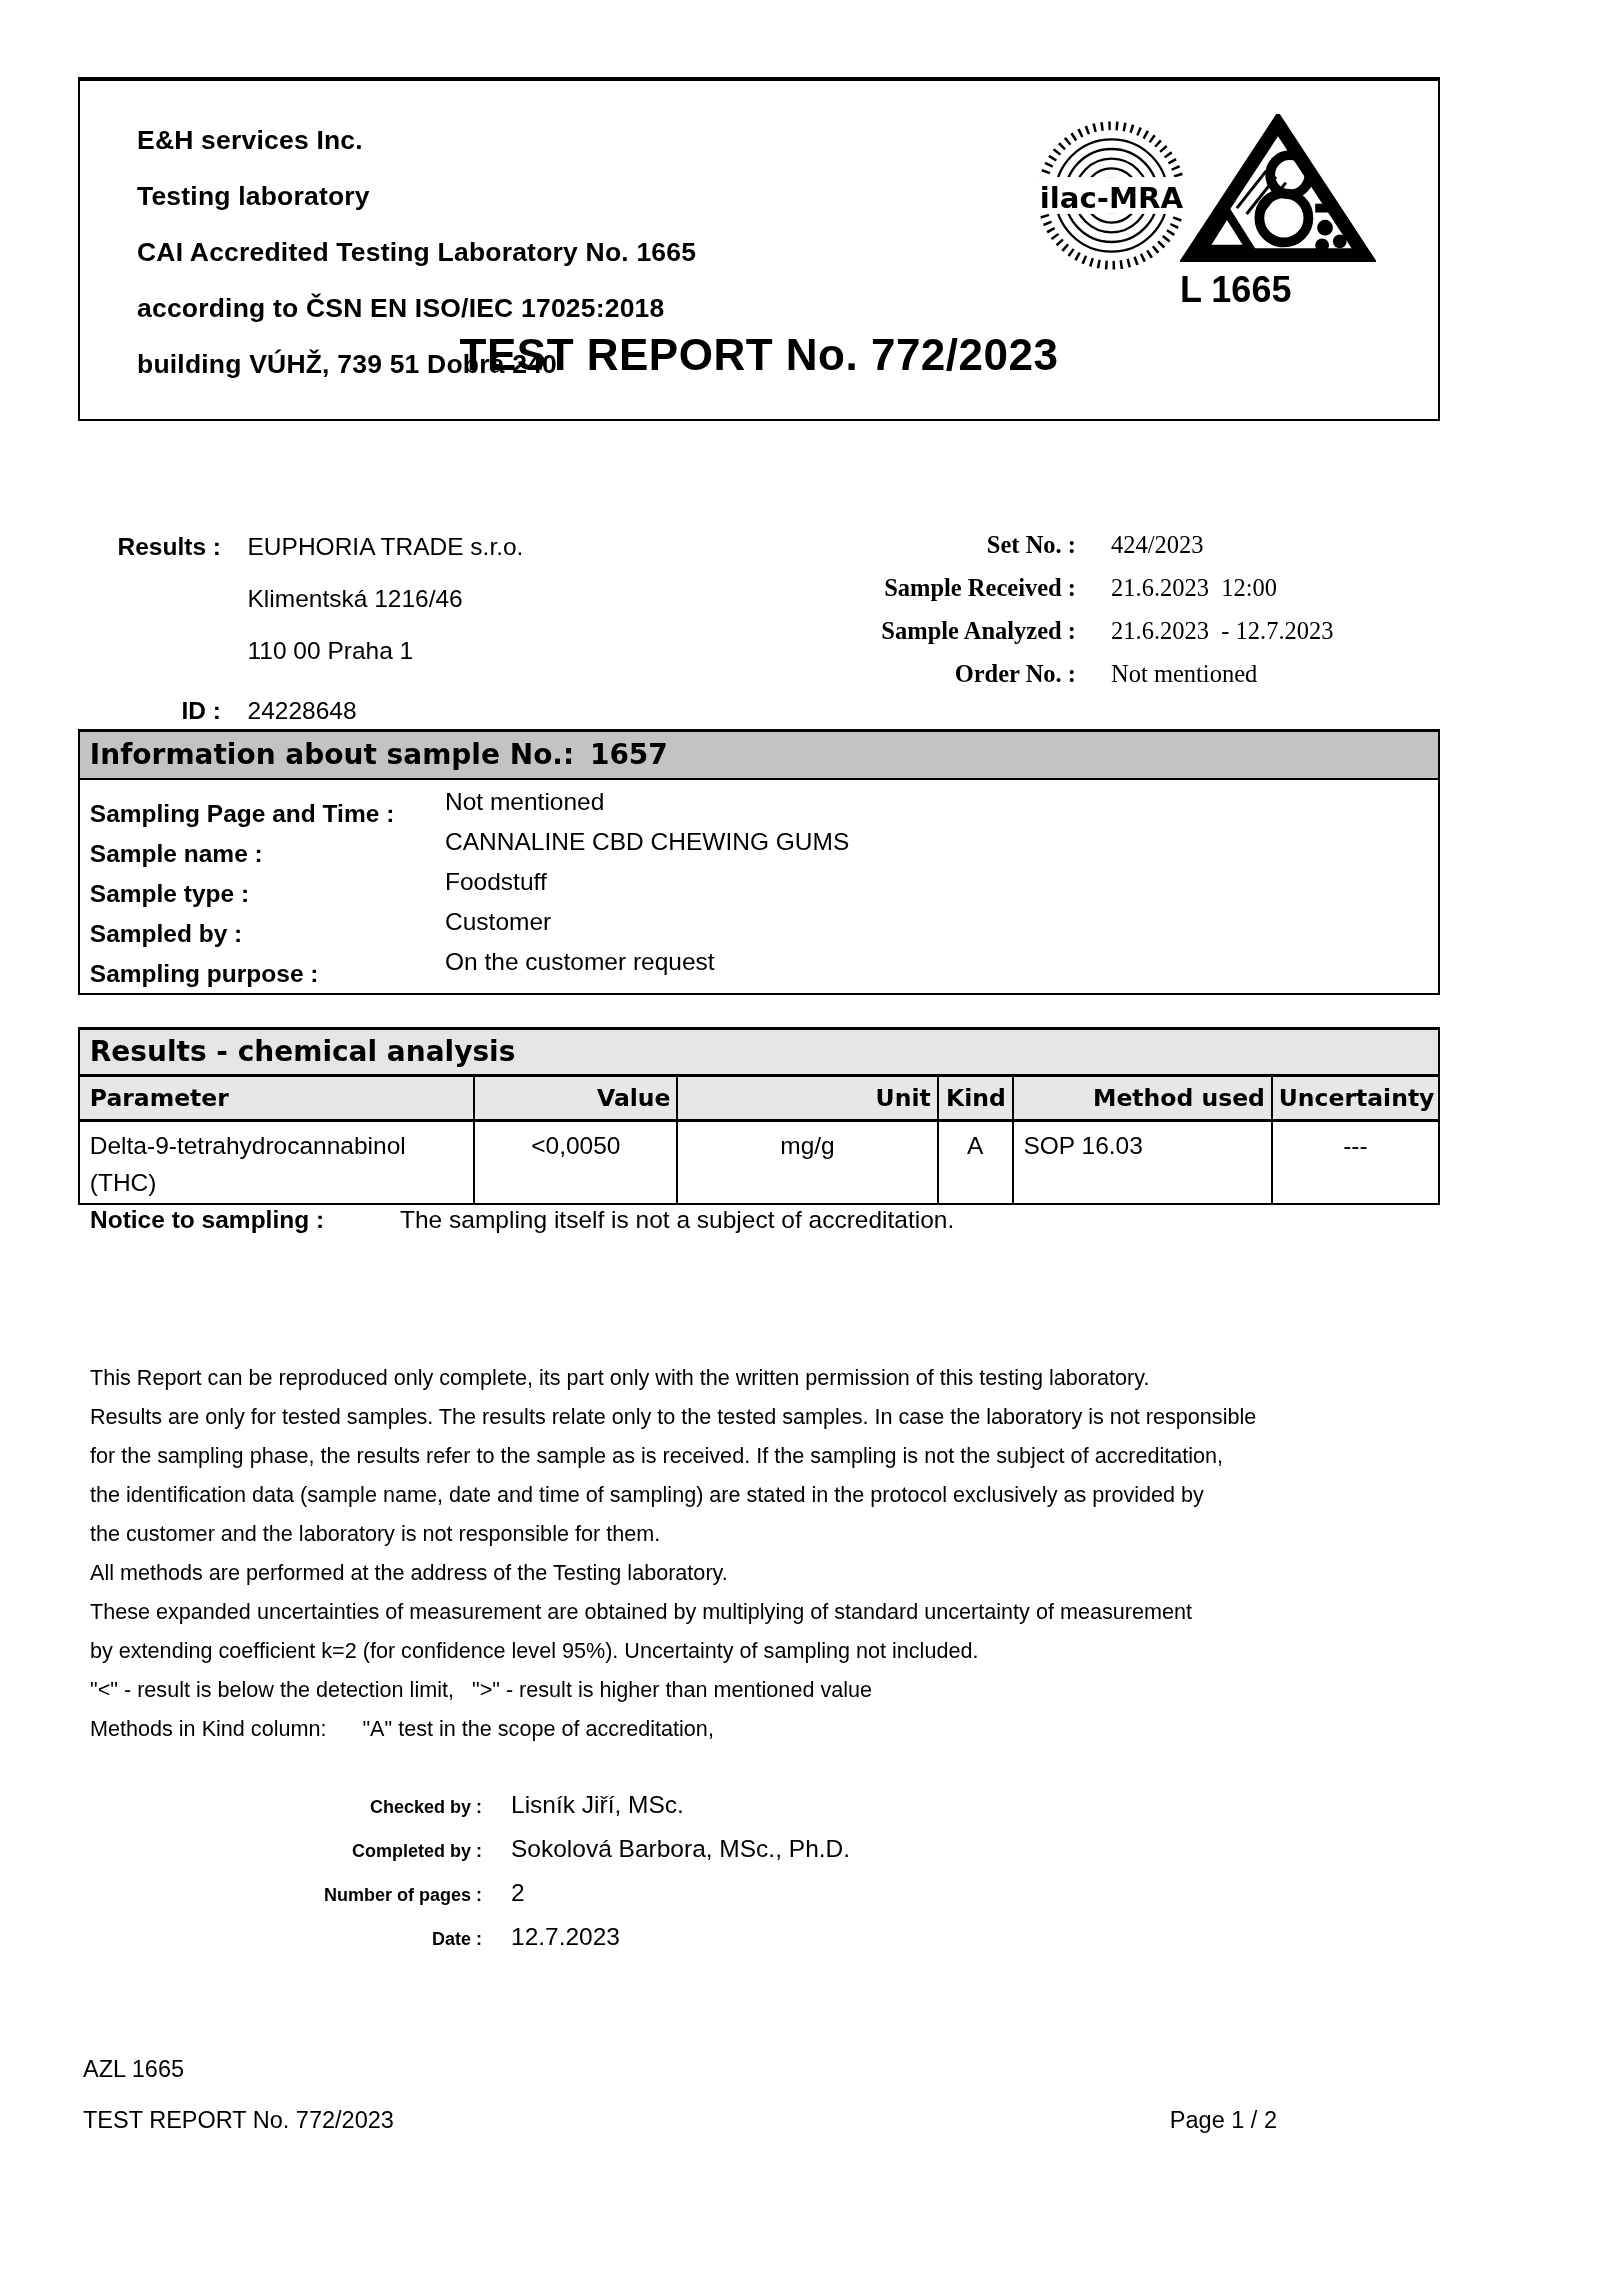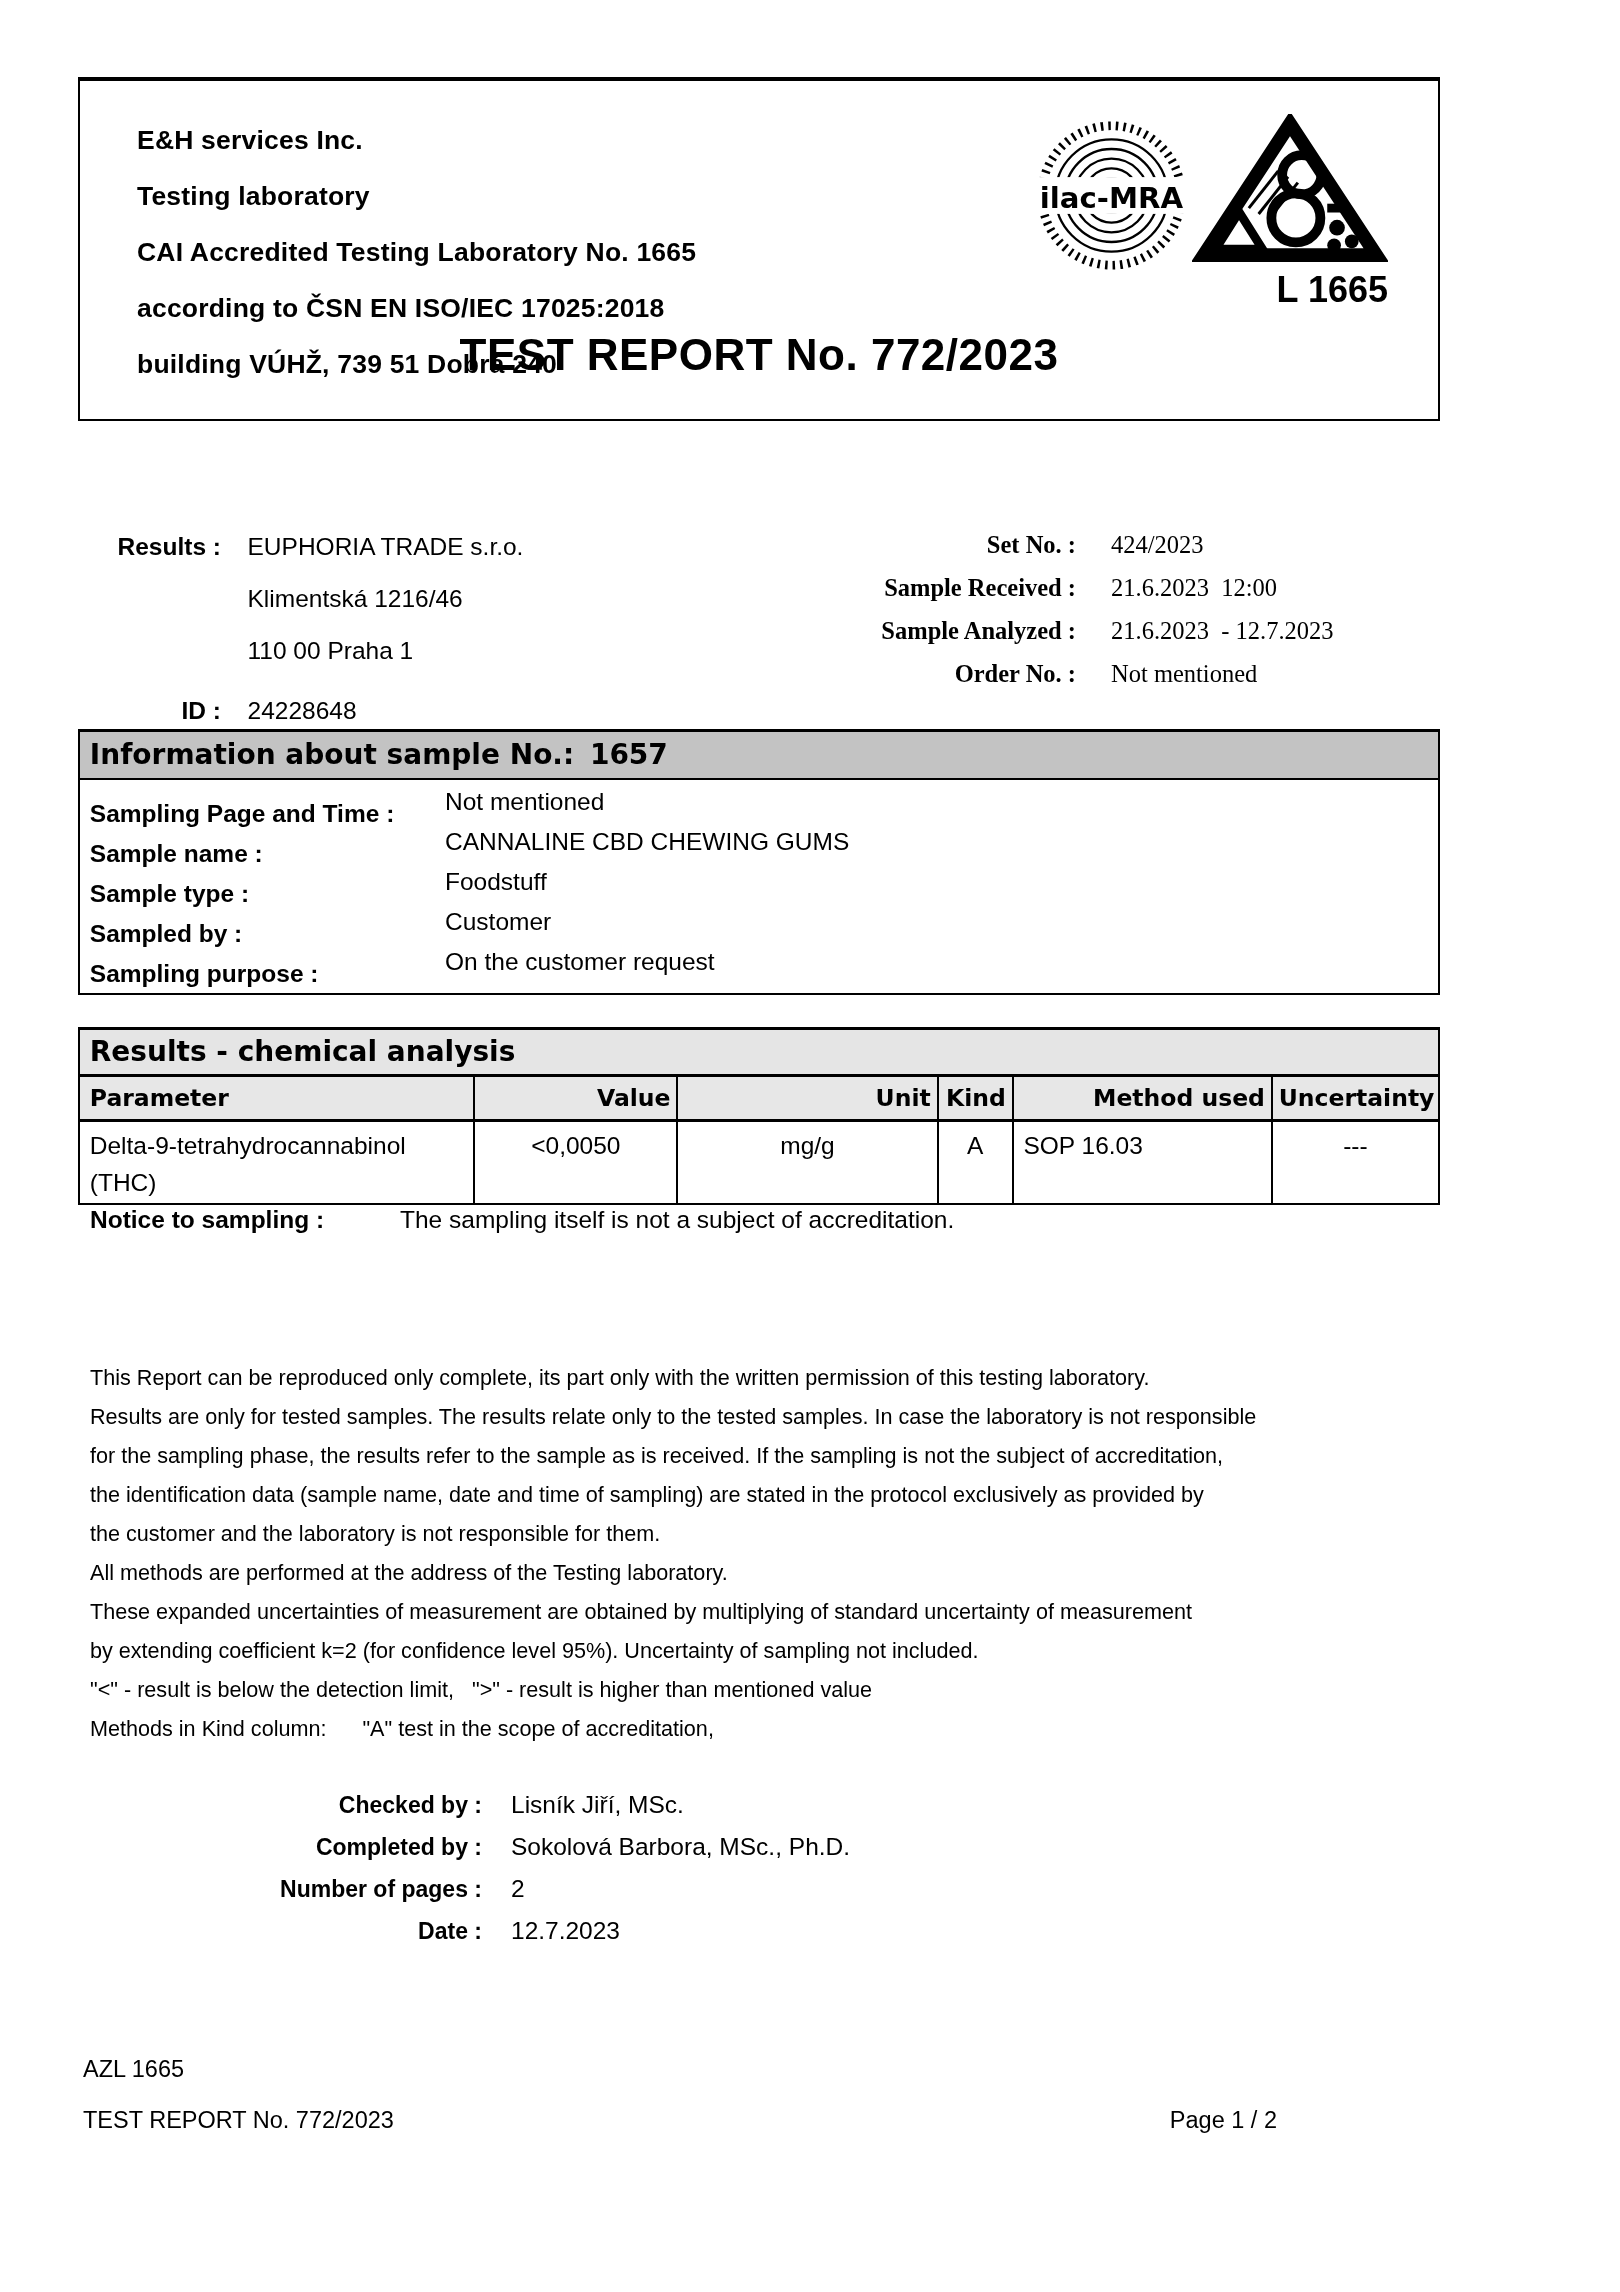--- a/index.html
+++ b/index.html
@@ -23,21 +23,21 @@
     font-family:"Liberation Sans", sans-serif;
     letter-spacing:0.2px;
   }
   .report-title{
     position:absolute;left:0;top:249px;width:100%;
     text-align:center;font-weight:bold;font-size:44px;
     font-family:"Liberation Sans", sans-serif;
     letter-spacing:0.5px;
   }
   .logo-ilac{position:absolute;left:954px;top:35px;width:155px;height:159px;}
-  .logo-cai{position:absolute;left:1100px;top:33px;width:208px;text-align:right;}
+  .logo-cai{position:absolute;left:1100px;top:33px;width:208px;text-align:left;}
   .logo-cai .lnum{font-family:"Liberation Sans", sans-serif;font-weight:bold;font-size:36px;margin-top:2px;}
   
   .kv{display:flex;align-items:baseline;}
   .kv .k{font-weight:bold;font-size:24.5px;text-align:right;flex:none;}
   .kv .v{font-size:24.5px;white-space:pre;}
   .customer-block{position:absolute;left:0px;top:521px;}
   .customer-block .kv{line-height:52px;}
   .customer-block .k{width:221px;}
   .customer-block .v{margin-left:26.5px;}
   .customer-block .ids{margin-top:11.8px;}
@@ -87,21 +87,21 @@
   
   .notice{position:absolute;left:90px;top:1206px;display:flex;align-items:baseline;}
   .notice .k{font-weight:bold;font-size:24.5px;width:310px;flex:none;}
   .notice .v{font-size:24.5px;}
   
   .legal{position:absolute;left:90px;top:1358px;width:1372px;}
   .legal div{font-size:21.6px;line-height:39px;white-space:pre;}
   
   .signoff{position:absolute;left:196px;top:1784px;}
   .signoff .kv{line-height:41px;}
-  .signoff .k{width:286px;font-size:23px;}
+  .signoff .k{width:286px;font-size:18px;}
   .signoff .v{margin-left:29px;font-size:24.5px;}
   
   .footer-lab{position:absolute;left:83px;top:2056px;font-size:23.5px;}
   .footer-report{position:absolute;left:83px;top:2107px;font-size:23.5px;}
   .footer-page{position:absolute;right:179px;top:2107px;font-size:23.5px;}
 </style>
 </head>
 <body>
 
 <div class="page">

